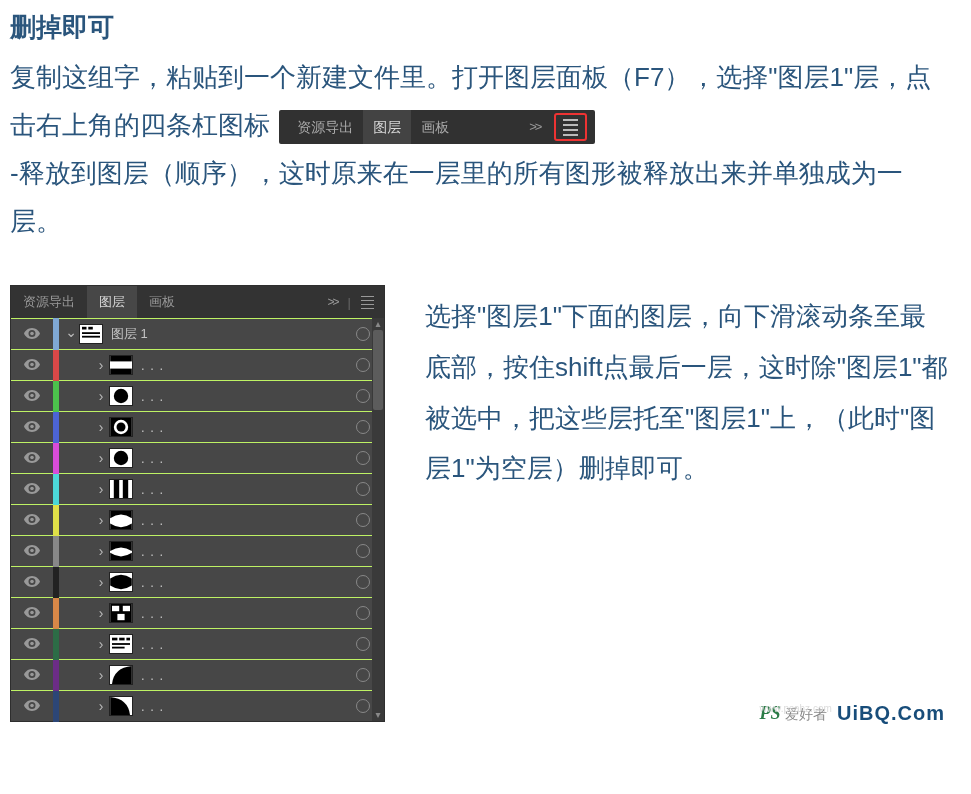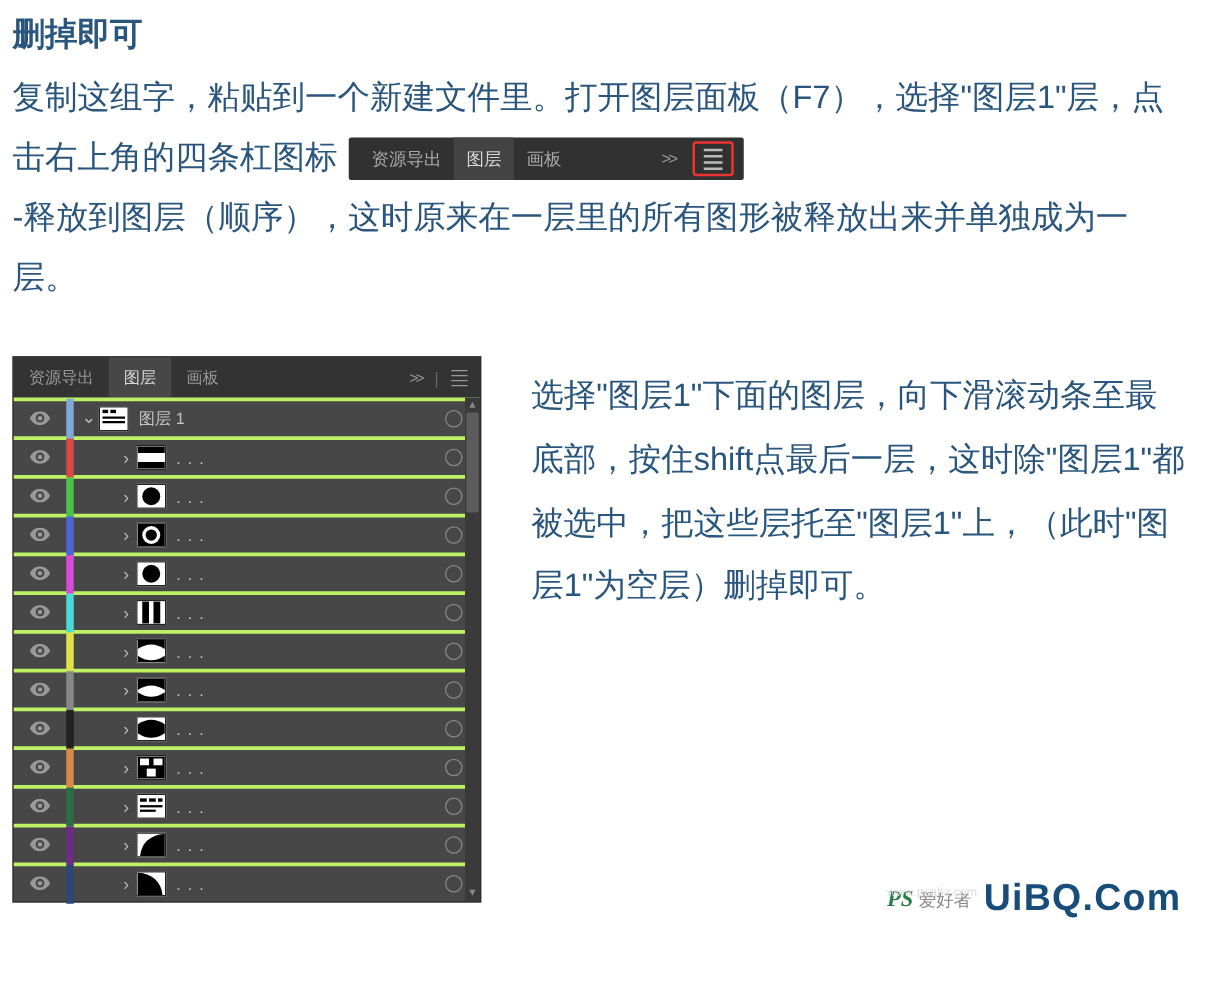--- a/index.html
+++ b/index.html
@@ -124,21 +124,21 @@
   
   .lp-rows { position: relative; }
   .lp-scrollbar { position: absolute; right: 0; top: 0; bottom: 0; width: 12px; background: #3a3a3a; }
   .lp-scroll-thumb { position: absolute; top: 0; left: 1px; right: 1px; height: 80px; background: #5c5c5c; border-radius: 2px; }
   .lp-scroll-arrow { position: absolute; left: 0; right:0; height: 12px; color:#888; font-size:10px; text-align:center; line-height:12px; }
   
   .lp-row {
     display: flex;
     align-items: center;
     height: 31px;
-    border-top: 3px solid #bef264;
+    border-top: 1px solid #bef264;
     padding-right: 14px;
   }
   .lp-row:first-child { border-top: none; height: 33px; }
   
   .eye {
     width: 42px;
     text-align: center;
     color: #999;
   }
   .eye-icon { display:inline-flex; align-items:center; justify-content:center; }
@@ -209,21 +209,21 @@
     font-weight: bold;
     font-size: 18px;
     font-style: italic;
     font-family: Georgia, serif;
     margin-top: 44px;
   }
   .watermark-cn { color: #888; font-size: 14px; }
   .watermark-uibq {
     color: #184d7a;
     font-weight: bold;
-    font-size: 30px;
+    font-size: 20px;
     letter-spacing: 1px;
     font-family: Arial, sans-serif;
   }
   .watermark-faint {
     position: relative;
     color: #ccc;
     font-size: 12px;
   }
 </style>
 </head>

